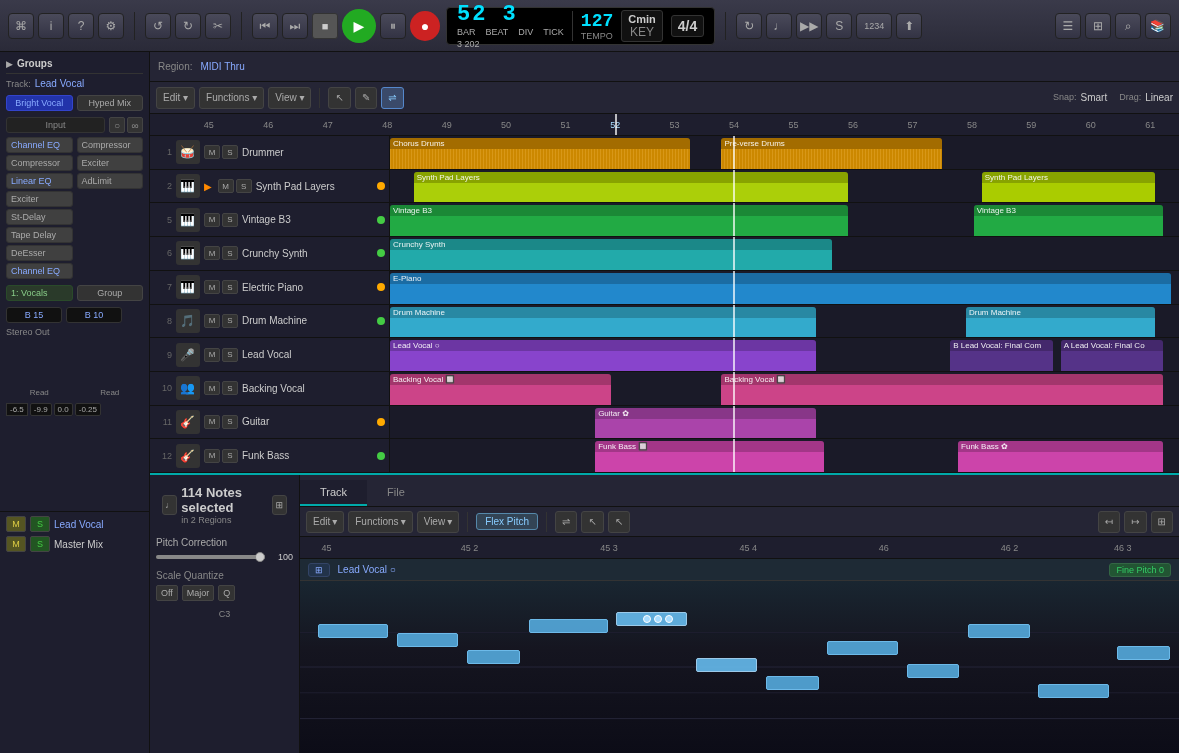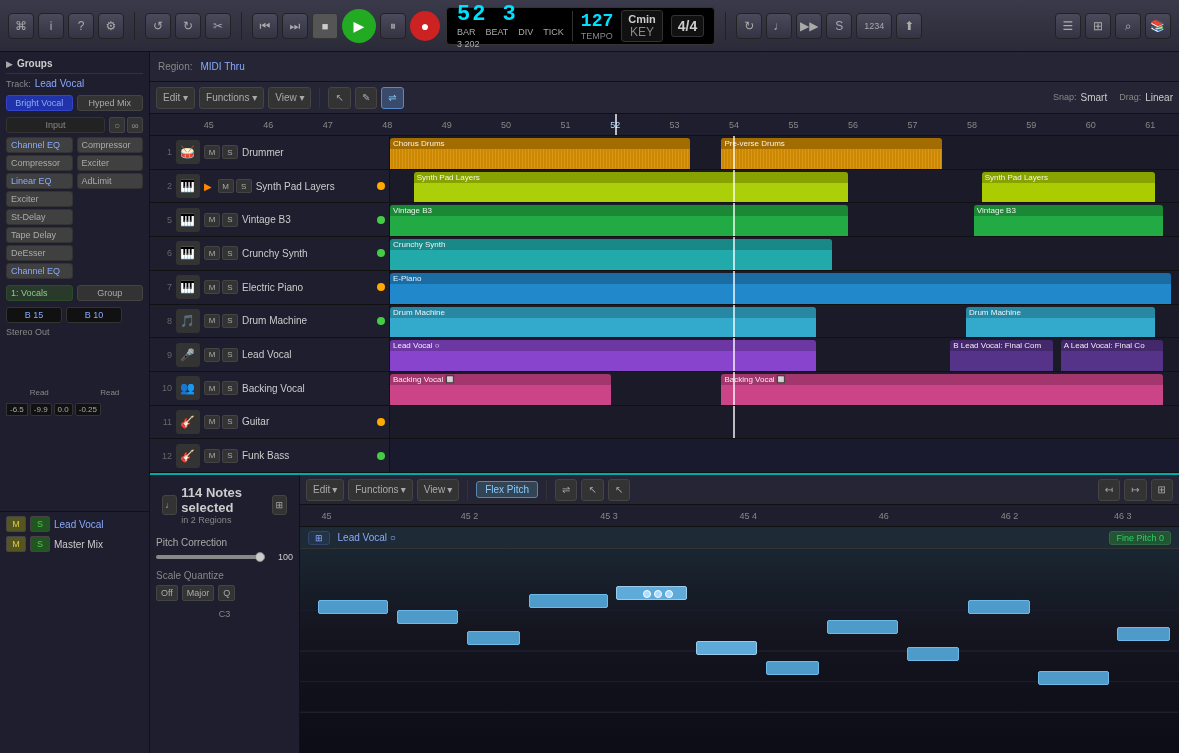--- a/index.html
+++ b/index.html
@@ -876,36 +876,50 @@
           <div class="track-icon">🎸</div>
           <div class="track-ms">
             <div class="track-m-btn">M</div>
             <div class="track-m-btn">S</div>
           </div>
           <span class="track-name">Guitar</span>
           <div class="track-dot" style="background:#ffaa00"></div>
         </div>
         <div class="track-content">
           <div class="track-content-inner">
+            <div class="region-block guitar-color" style="left:26%;width:28%;top:2px;height:36px">
+              <div class="region-title">Guitar ✿</div>
+            </div>
             <div class="playhead" style="left:43.5%"></div>
           </div>
         </div>
       </div>
 
       <div class="track-row">
         <div class="track-header" style="width:240px;min-width:240px">
           <span class="track-num">12</span>
           <div class="track-icon">🎸</div>
           <div class="track-ms">
             <div class="track-m-btn">M</div>
             <div class="track-m-btn">S</div>
           </div>
           <span class="track-name">Funk Bass</span>
           <div class="track-dot" style="background:#44cc44"></div>
         </div>
+        <div class="track-content">
+          <div class="track-content-inner">
+            <div class="region-block funk-bass-color" style="left:26%;width:29%;top:2px;height:36px">
+              <div class="region-title">Funk Bass 🔲</div>
+            </div>
+            <div class="region-block funk-bass-color" style="left:72%;width:26%;top:2px;height:36px">
+              <div class="region-title">Funk Bass ✿</div>
+            </div>
+            <div class="playhead" style="left:43.5%"></div>
+          </div>
+        </div>
       </div>
     </div>
 
     <div class="lower-section">
 
       <div class="lower-left">
 
         <div class="lower-notes-info">
           <div style="display:flex;align-items:center;gap:4px">
             <div style="width:20px;height:20px;background:#333;border:1px solid #444;border-radius:3px;display:flex;align-items:center;justify-content:center;font-size:9px;color:#aaa">♩</div>
@@ -935,20 +949,24 @@
             <div style="background:#333;border:1px solid #444;border-radius:2px;padding:2px 4px;font-size:9px;color:#aaa;cursor:pointer">Major</div>
             <div style="background:#333;border:1px solid #444;border-radius:2px;padding:2px 4px;font-size:9px;color:#aaa;cursor:pointer">Q</div>
           </div>
         </div>
 
         <div style="margin-top:8px;font-size:9px;color:#888;text-align:center">C3</div>
       </div>
 
       <div class="lower-track-area">
 
+        <div class="lower-tabs">
+          <div class="lower-tab active">Track</div>
+          <div class="lower-tab">File</div>
+        </div>
 
         <div class="lower-toolbar">
           <div class="ed-btn">
             <span>Edit</span>
             <span>▾</span>
           </div>
           <div class="ed-btn">
             <span>Functions</span>
             <span>▾</span>
           </div>

